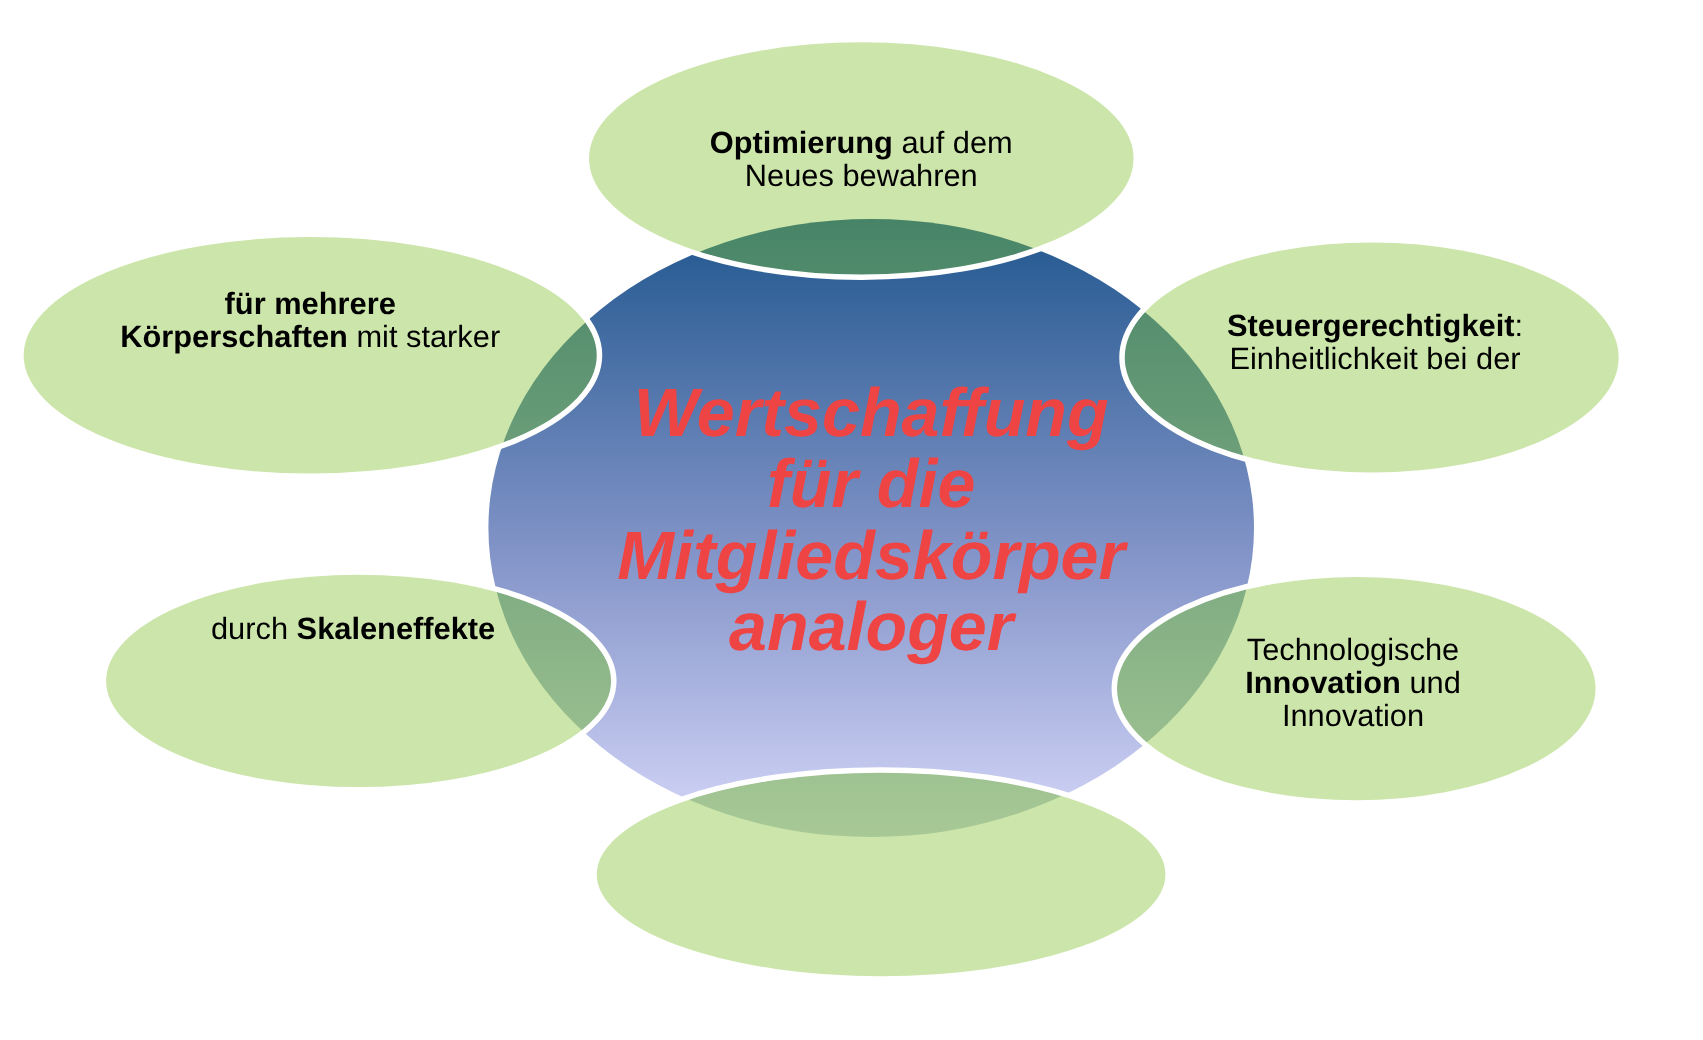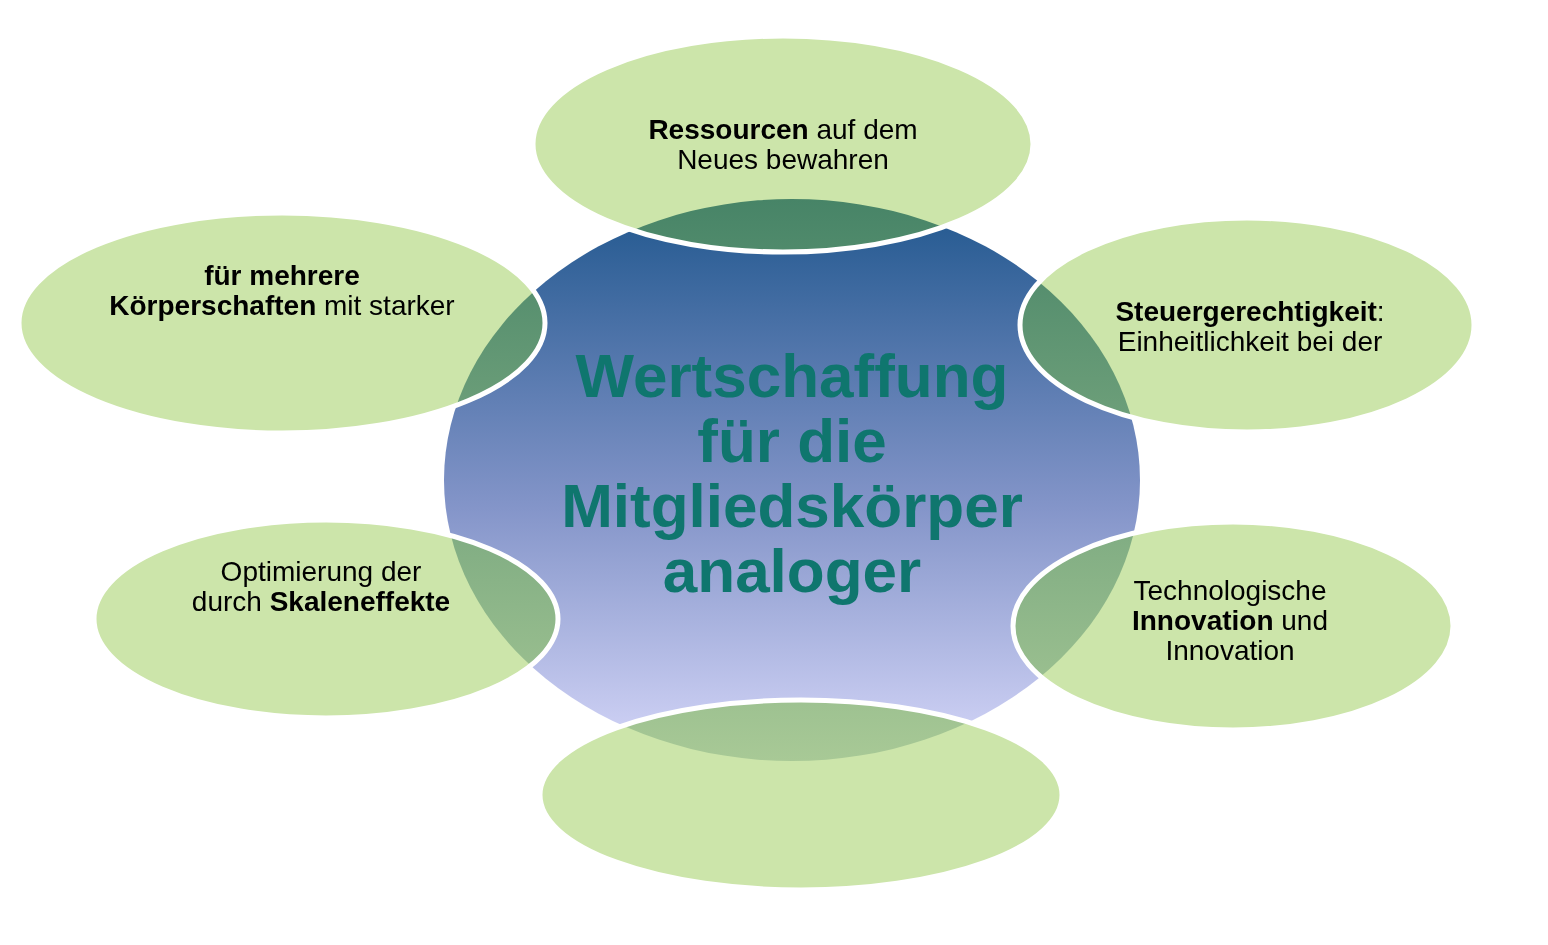--- a/index.html
+++ b/index.html
@@ -28,21 +28,22 @@
     color: #000000;
     letter-spacing: 0;
   }
   .btxt .b { font-weight: bold; }
   .title {
     position: absolute;
     text-align: center;
     font-size: 62px;
     line-height: 65px;
     font-weight: bold;
-    color: #0f766e;
+    color: #ef4444;
+    font-style: italic;
   }
   .line, .tline { white-space: nowrap; }
 </style>
 </head>
 <body>
 
 <div id="stage">
 
   <svg id="shapes" width="1548" height="945" viewBox="0 0 1548 945">
     <defs>
@@ -100,36 +101,35 @@
   </svg>
 
   <div class="title" style="left:442px;top:343px;width:700px;">
     <div class="tline">Wertschaffung</div>
     <div class="tline">für die</div>
     <div class="tline">Mitgliedskörper</div>
     <div class="tline">analoger</div>
   </div>
 
   <div class="btxt" style="left:533px;top:115px;width:500px;">
-    <div class="line"><span class="b">Ressourcen</span><span> auf dem</span></div>
+    <div class="line"><span class="b">Optimierung</span><span> auf dem</span></div>
     <div class="line"><span>Neues bewahren</span></div>
   </div>
 
   <div class="btxt" style="left:32px;top:261px;width:500px;">
     <div class="line"><span class="b">für mehrere</span></div>
     <div class="line"><span class="b">Körperschaften</span><span> mit starker</span></div>
   </div>
 
-  <div class="btxt" style="left:1000px;top:281px;width:500px;margin-top:16px;">
+  <div class="btxt" style="left:1000px;top:281px;width:500px;">
     <div class="line"><span class="b">Steuergerechtigkeit</span><span>:</span></div>
     <div class="line"><span>Einheitlichkeit bei der</span></div>
   </div>
 
   <div class="btxt" style="left:71px;top:557px;width:500px;">
-    <div class="line"><span>Optimierung der</span></div>
     <div class="line"><span>durch </span><span class="b">Skaleneffekte</span></div>
   </div>
 
   <div class="btxt" style="left:980px;top:576px;width:500px;">
     <div class="line"><span>Technologische</span></div>
     <div class="line"><span class="b">Innovation</span><span> und</span></div>
     <div class="line"><span>Innovation</span></div>
   </div>
 
 

